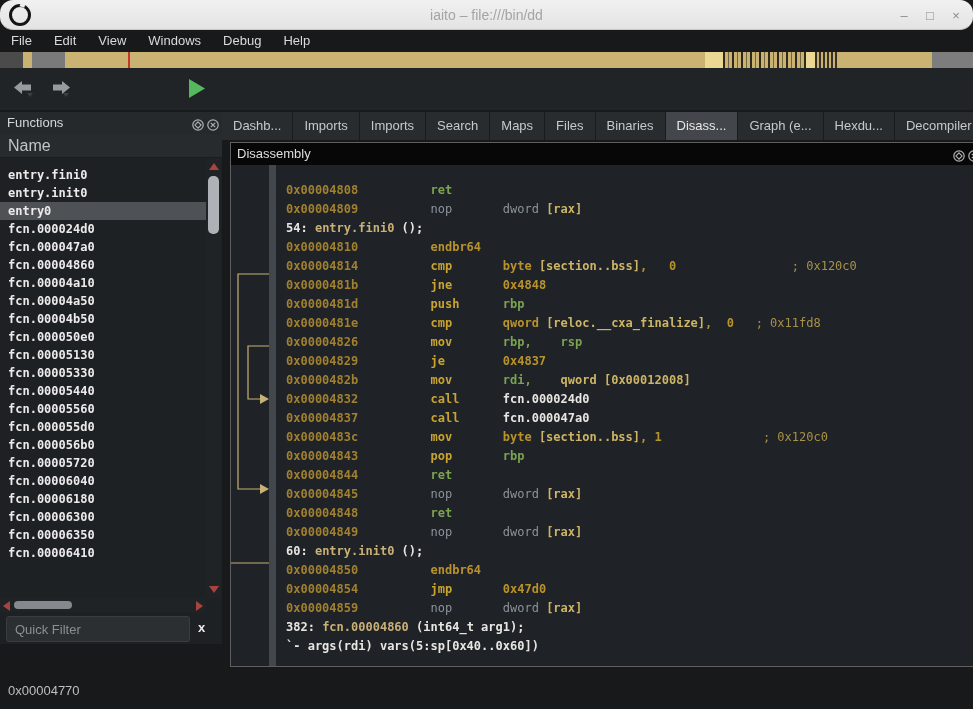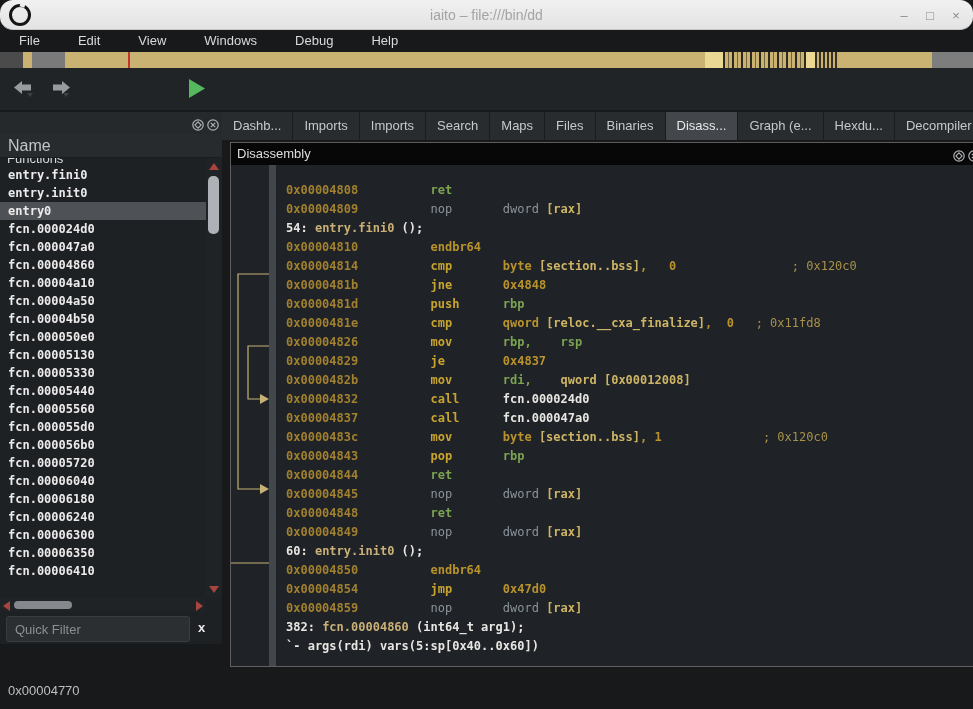--- a/index.html
+++ b/index.html
@@ -13,21 +13,21 @@
   .titlebar{position:absolute;left:0;top:0;width:973px;height:30px;
     background:linear-gradient(#f1f1f1,#e3e3e3);border-bottom:1px solid #c6c6c6;box-sizing:border-box;border-radius:13px;}
   .logo{position:absolute;left:9px;top:4px;width:16px;height:16px;border:3px solid #141414;border-radius:50%;}
   .logo .notch{position:absolute;left:8px;top:-4px;width:5px;height:4px;background:#eeeeee;transform:rotate(18deg);}
   .win-title{position:absolute;left:0;right:0;top:0;height:30px;line-height:30px;text-align:center;
     color:#a4a4a4;font-size:14px;}
   .win-controls{position:absolute;right:10px;top:0;height:30px;display:flex;align-items:center;gap:12px;}
   .win-btn{color:#8b8b8b;font-size:13px;width:14px;text-align:center;cursor:default;}
   
   .menubar{position:absolute;left:0;top:30px;width:973px;height:22px;background:#17191a;display:flex;align-items:center;}
-  .menu-item{color:#dadada;font-size:13px;padding:0 19px;line-height:22px;}
+  .menu-item{color:#dadada;font-size:13px;padding:0 11px;line-height:22px;}
   
   .navstrip{position:absolute;left:0;top:52px;width:973px;height:16px;
     background:linear-gradient(90deg,
       #4b4b4b 0,#4b4b4b 23px,
       #c9b272 23px,#c9b272 32px,
       #7a7a7a 32px,#7a7a7a 65px,
       #c9b272 65px,#c9b272 705px,
       #ead893 705px,#ead893 723px,
       #c9b272 723px,#c9b272 806px,
       #ead893 806px,#ead893 815px,
@@ -46,21 +46,21 @@
   .play-btn{position:absolute;left:188px;top:10px;width:18px;height:21px;}
   .debug-badge{position:absolute;left:203px;top:77px;font-size:7px;color:#4a4f53;font-weight:bold;}
   .play-caret{position:absolute;left:212px;top:86px;font-size:9px;color:#8d9297;}
   .seek-input{position:absolute;left:240px;top:79px;width:380px;height:23px;box-sizing:border-box;
     background:#1c1e20;border:1px solid #35383b;border-radius:3px;color:#d0d0d0;
     font-size:13px;padding:0 10px;outline:none;}
   .seek-input::placeholder{color:#7e838a;}
   
   .fn-panel{position:absolute;left:0;top:112px;width:222px;height:532px;background:#1e2124;}
   .fn-header{position:absolute;left:0;top:0;width:222px;height:22px;background:#26292c;}
-  .fn-header-title{color:#d5d8da;font-size:13px;line-height:22px;padding-left:7px;margin-top:36px;}
+  .fn-header-title{color:#d5d8da;font-size:13px;line-height:22px;padding-left:7px;}
   .panel-icon{position:absolute;top:5px;width:12px;height:12px;}
   .fn-name-header{position:absolute;left:0;top:22px;width:222px;height:24px;background:#282b2e;border-bottom:1px solid #1a1c1e;box-sizing:border-box;}
   .fn-name-label{color:#c2c5c8;font-size:16px;line-height:24px;padding-left:8px;}
   .fn-list{position:absolute;left:0;top:46px;width:206px;height:440px;overflow:hidden;padding-top:8px;box-sizing:border-box;}
   .fn-row{height:18px;line-height:18px;font-family:"DejaVu Sans Mono",monospace;font-size:12px;font-weight:bold;
     color:#eceaea;padding-left:8px;white-space:nowrap;}
   .fn-row.selected{background:#4e5257;}
   
   .vscroll{position:absolute;left:206px;top:46px;width:15px;height:440px;background:#202326;}
   .sb-arrow{width:0;height:0;position:absolute;left:3px;}
@@ -190,21 +190,20 @@
       <div class="fn-row">fcn.000050e0</div>
       <div class="fn-row">fcn.00005130</div>
       <div class="fn-row">fcn.00005330</div>
       <div class="fn-row">fcn.00005440</div>
       <div class="fn-row">fcn.00005560</div>
       <div class="fn-row">fcn.000055d0</div>
       <div class="fn-row">fcn.000056b0</div>
       <div class="fn-row">fcn.00005720</div>
       <div class="fn-row">fcn.00006040</div>
       <div class="fn-row">fcn.00006180</div>
-      <div class="fn-row">fcn.00006240</div>
       <div class="fn-row">fcn.00006300</div>
       <div class="fn-row">fcn.00006350</div>
       <div class="fn-row">fcn.00006410</div>
     </div>
 
   <div class="vscroll">
     <span class="sb-arrow arr-up"></span>
     <span class="v-thumb"></span>
     <span class="sb-arrow arr-down"></span>
   </div>

